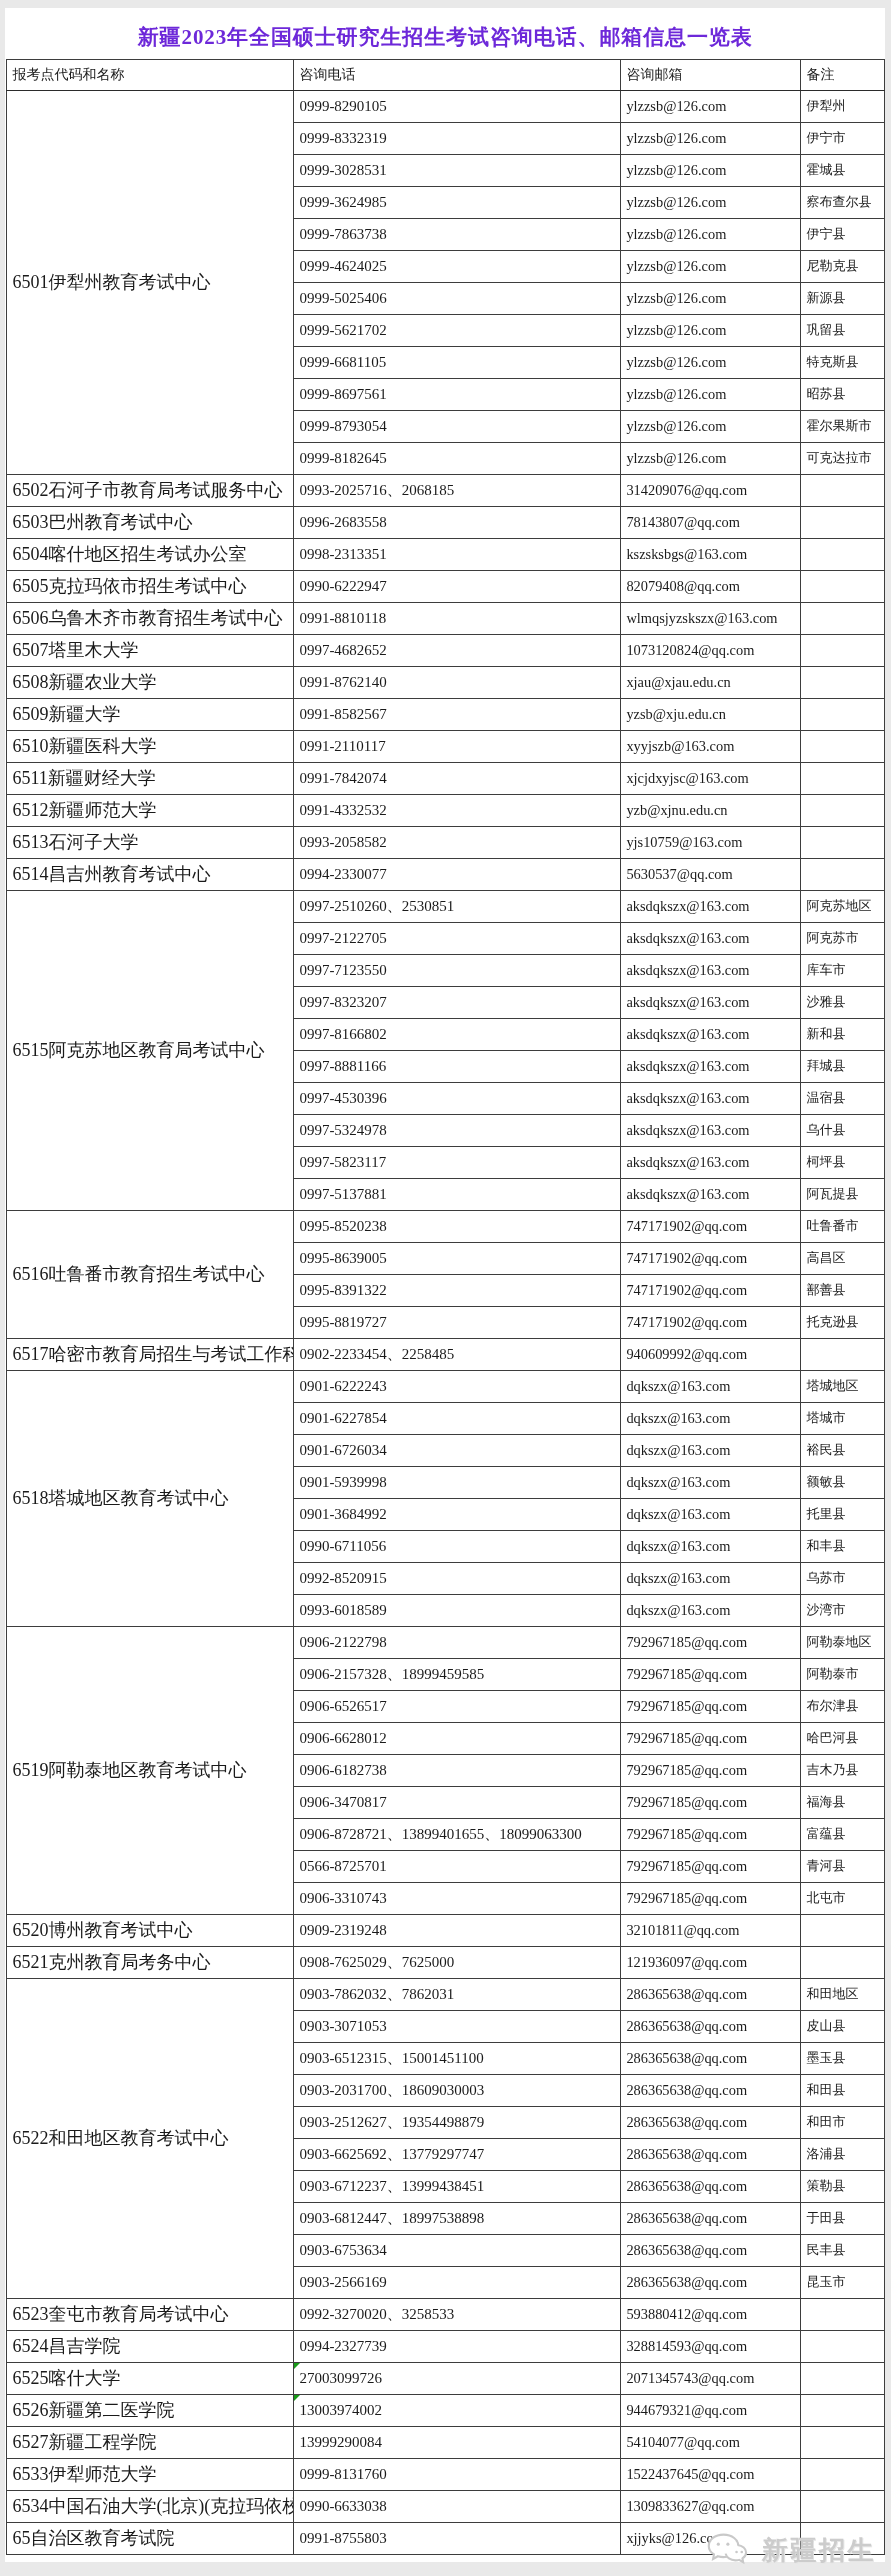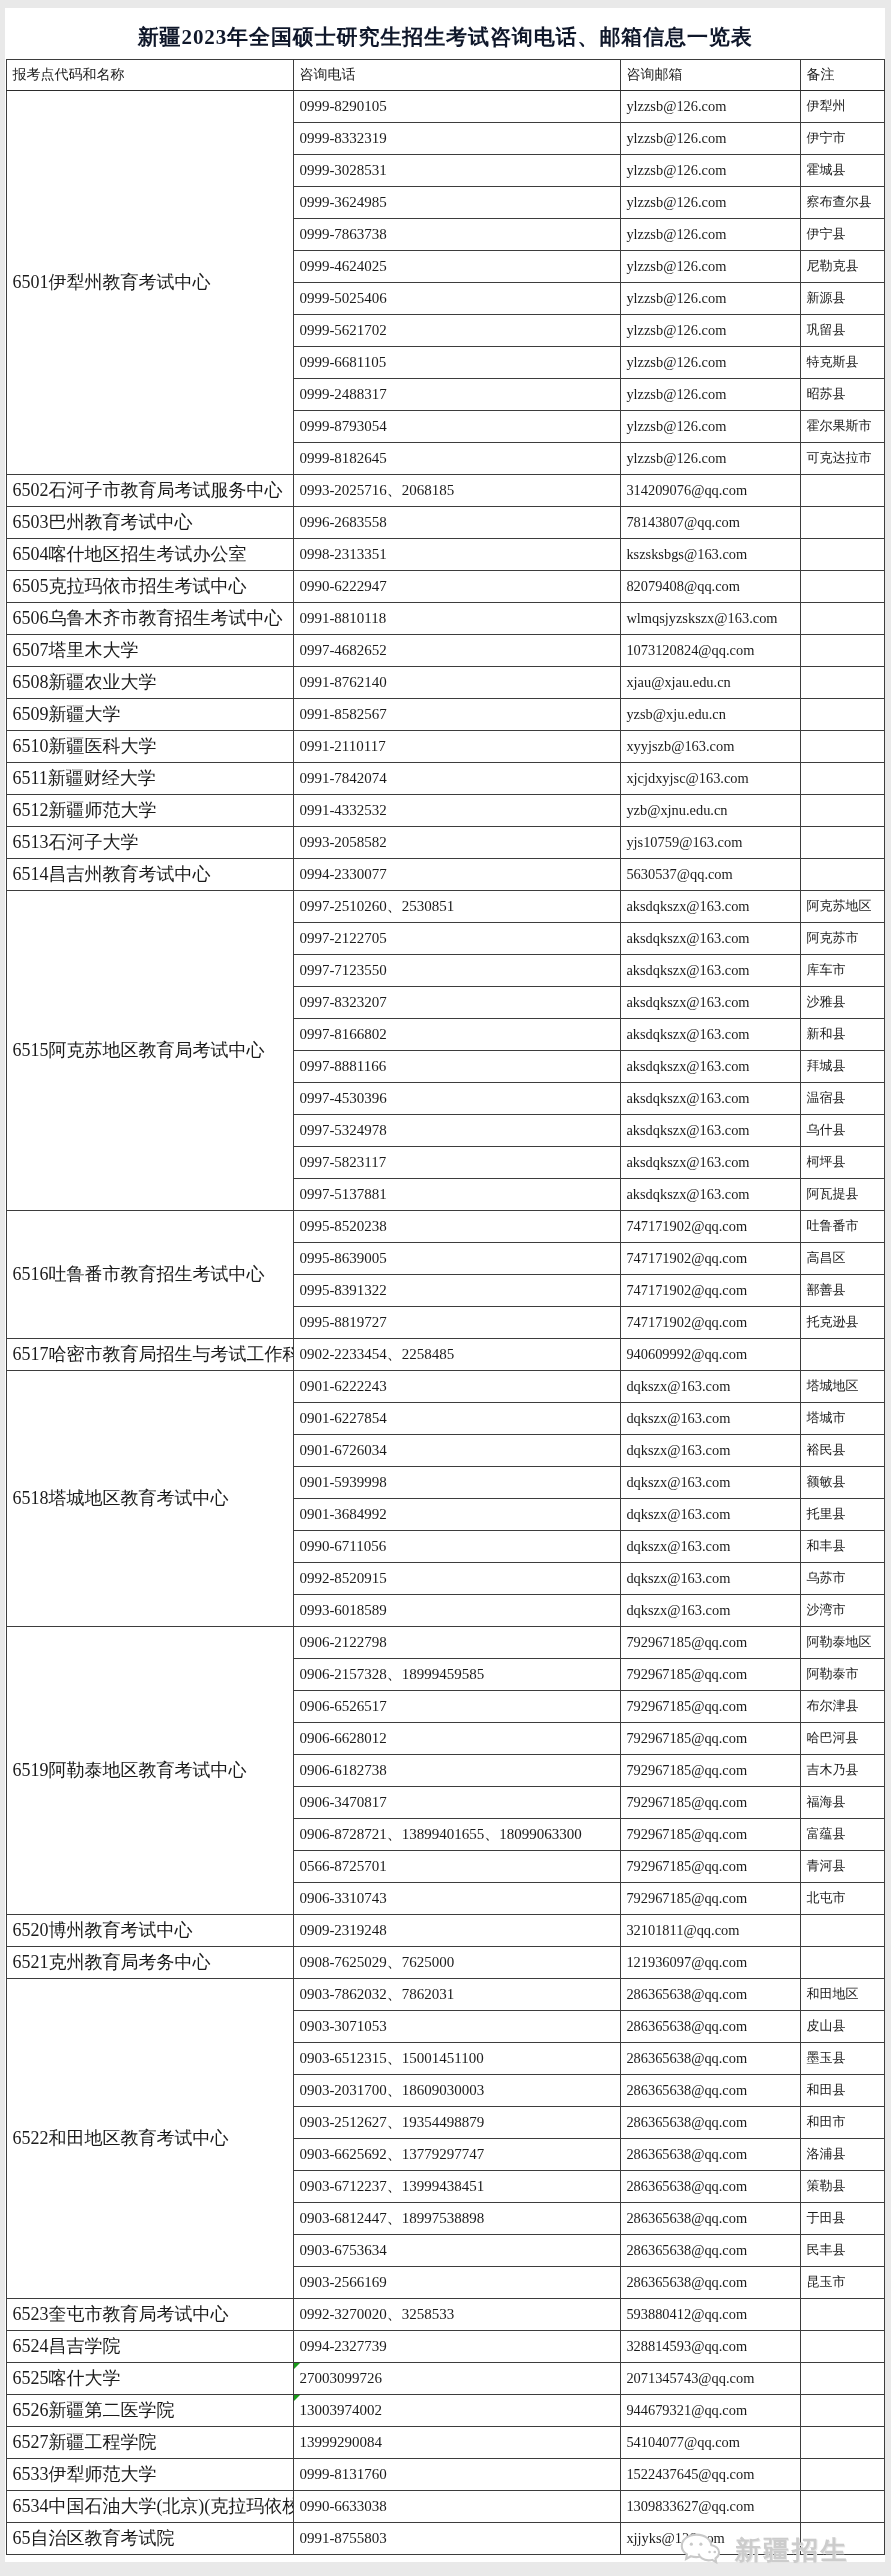--- a/index.html
+++ b/index.html
@@ -8,21 +8,21 @@
     background:#e9e9e9;
     font-family:"Liberation Serif","DejaVu Serif",serif;
     color:#1a1a1a;
   }
   .page{
     position:absolute;left:5.2px;top:7.8px;width:880px;height:2554px;
     background:#ffffff;
   }
   .title{
     height:51px;box-sizing:border-box;padding-top:15px;
-    text-align:center;font-size:21px;font-weight:bold;color:#0f172a;
+    text-align:center;font-size:21px;font-weight:bold;color:#6d28d9;
     letter-spacing:0.9px;white-space:nowrap;
   }
   table.info{
     border-collapse:collapse;table-layout:fixed;
     margin-left:1px;width:877px;
     border:1.7px solid #2b2b2b;
   }
   col.c-name{width:287px;}
   col.c-phone{width:327px;}
   col.c-email{width:180px;}
@@ -42,21 +42,21 @@
   tbody tr.section-start td{border-top:1.6px solid #2b2b2b;}
   td.name-cell{font-size:18px;line-height:1.25;}
   td.phone-cell{font-size:15px;position:relative;}
   td.email-cell{font-size:14.4px;}
   td.note-cell{font-size:13px;}
   .comment-marker{
     position:absolute;top:0;left:0;width:0;height:0;
     border-top:6.1px solid #189b18;border-right:6.1px solid transparent;
   }
   .watermark{
-    position:absolute;right:36px;top:2524px;
+    position:absolute;right:9px;top:2524px;
     display:flex;align-items:center;gap:14px;
     color:#c9c9c9;
     text-align:right;
   }
   .watermark-text{
     font-size:26px;font-weight:bold;letter-spacing:2.6px;
     color:#cccccc;text-shadow:0.9px 0.9px 0 #e6e6e6;white-space:nowrap;
   }
 </style>
 </head>
@@ -122,21 +122,21 @@
           <td class="phone-cell"><span>0999-5621702</span></td>
           <td class="email-cell"><span>ylzzsb@126.com</span></td>
           <td class="note-cell"><span>巩留县</span></td>
         </tr>
         <tr>
           <td class="phone-cell"><span>0999-6681105</span></td>
           <td class="email-cell"><span>ylzzsb@126.com</span></td>
           <td class="note-cell"><span>特克斯县</span></td>
         </tr>
         <tr>
-          <td class="phone-cell"><span>0999-2488317</span></td>
+          <td class="phone-cell"><span>0999-8697561</span></td>
           <td class="email-cell"><span>ylzzsb@126.com</span></td>
           <td class="note-cell"><span>昭苏县</span></td>
         </tr>
         <tr>
           <td class="phone-cell"><span>0999-8793054</span></td>
           <td class="email-cell"><span>ylzzsb@126.com</span></td>
           <td class="note-cell"><span>霍尔果斯市</span></td>
         </tr>
         <tr>
           <td class="phone-cell"><span>0999-8182645</span></td>

